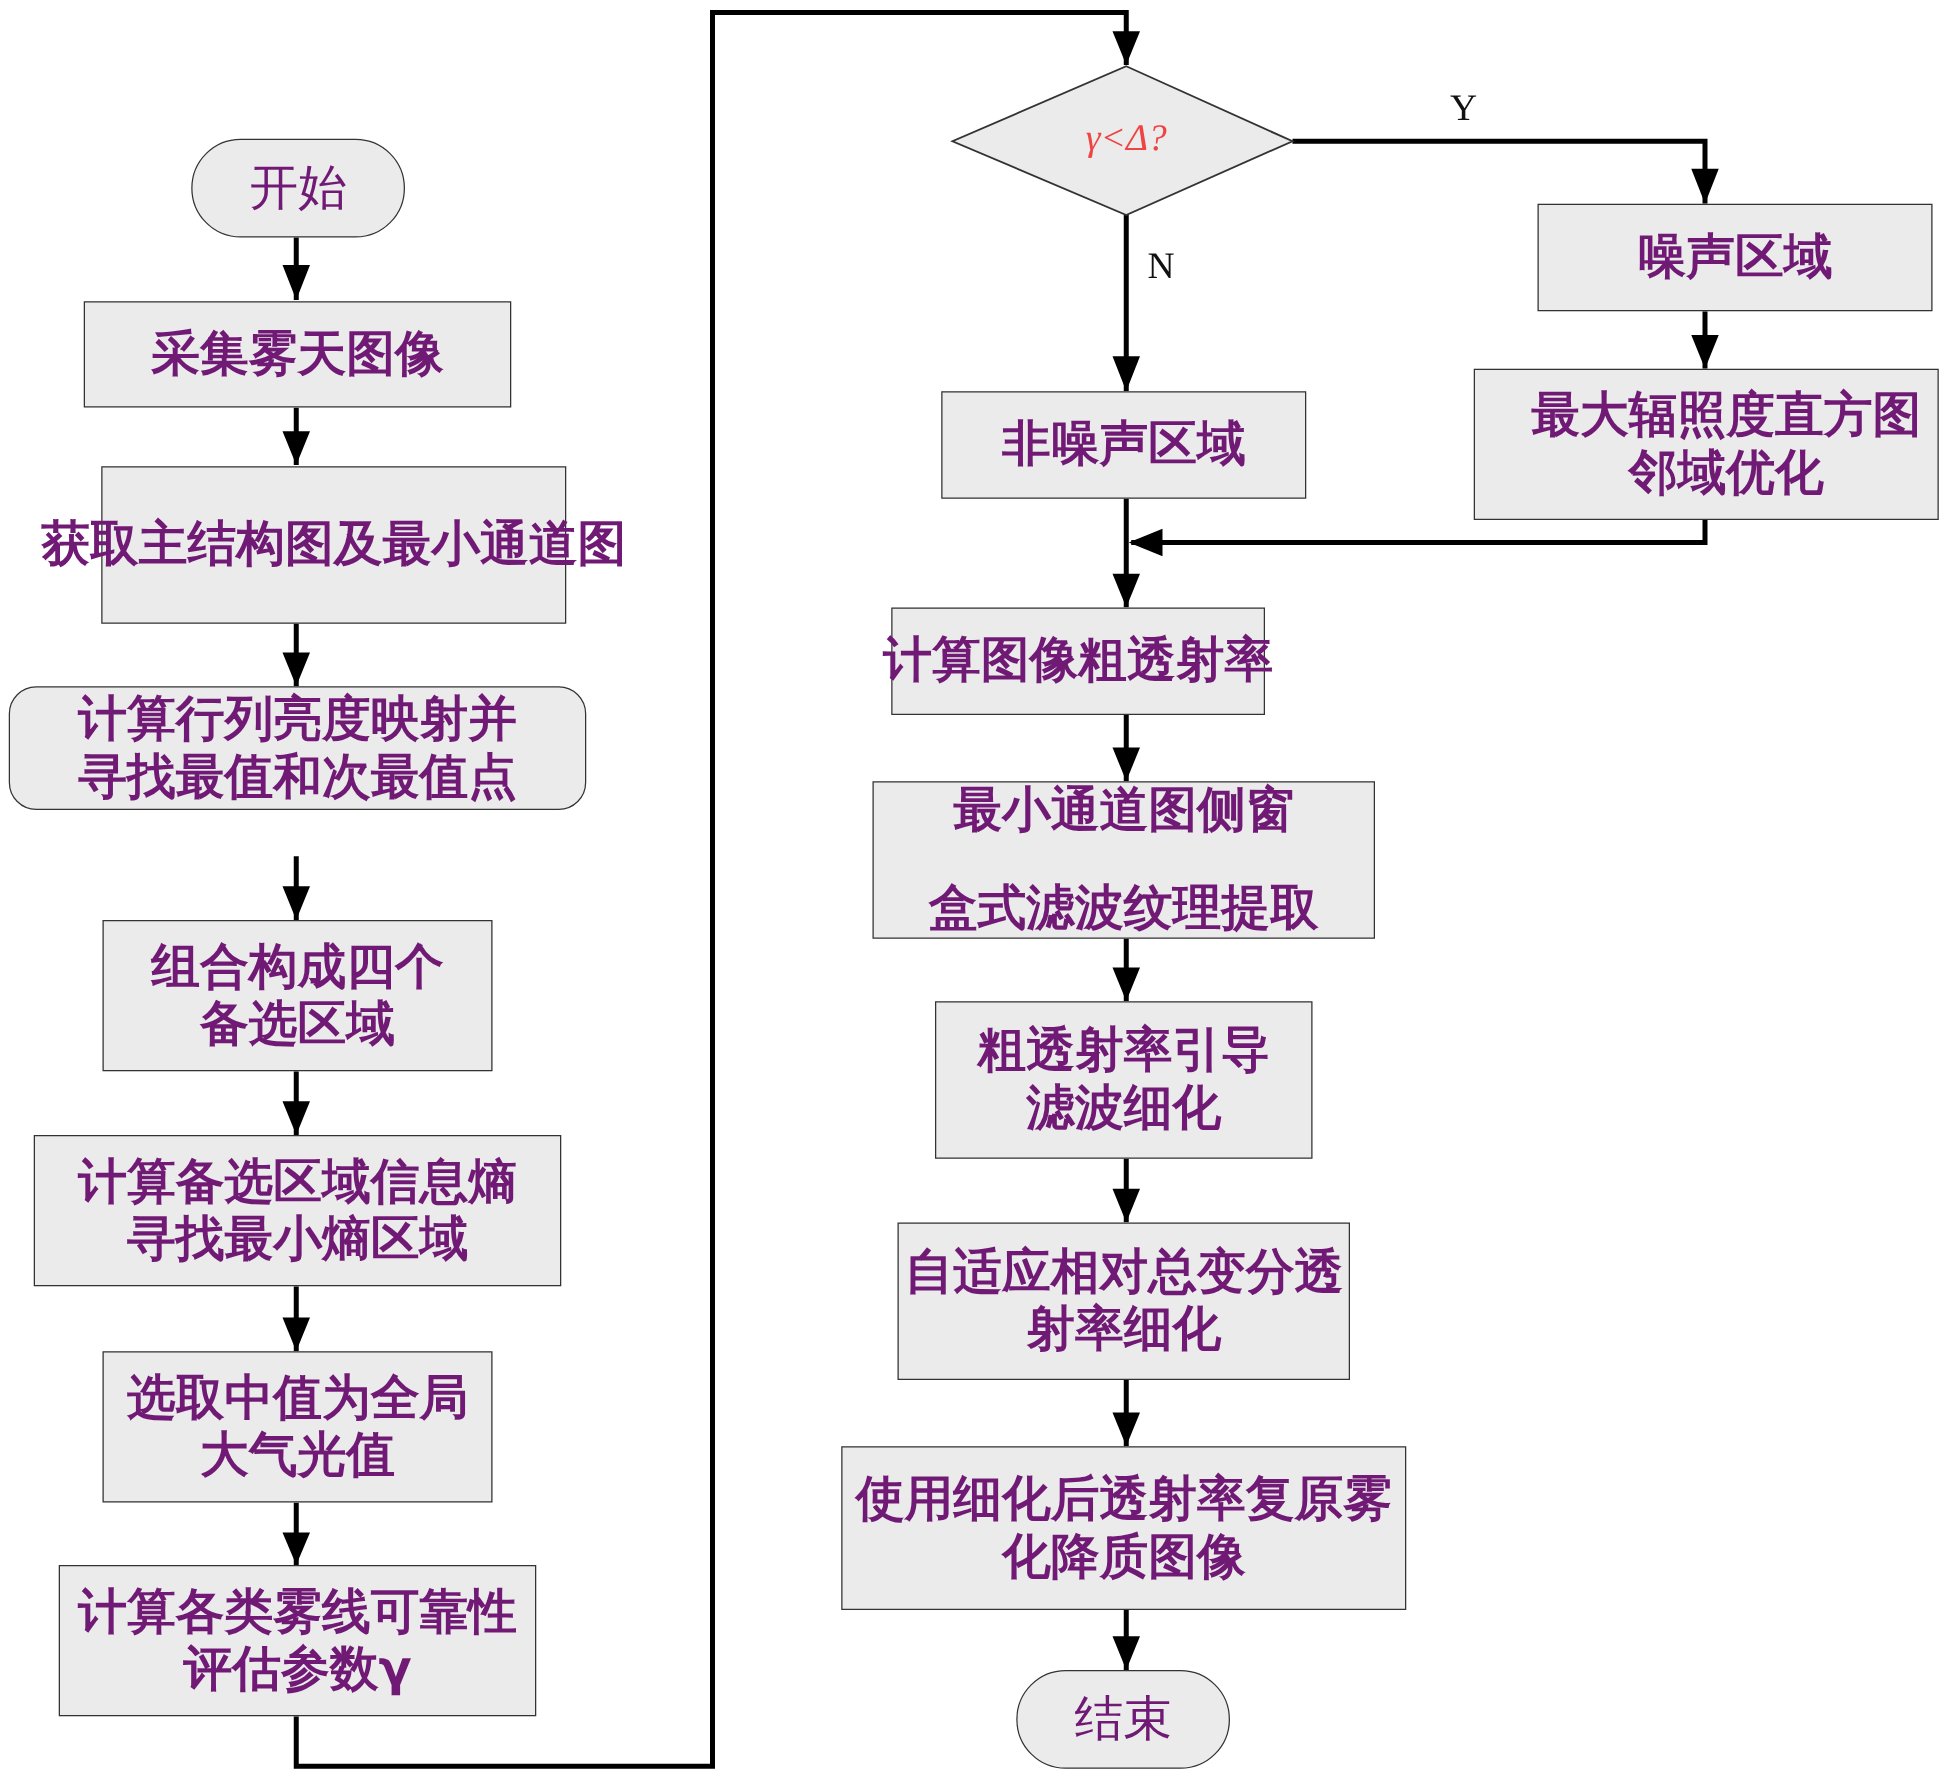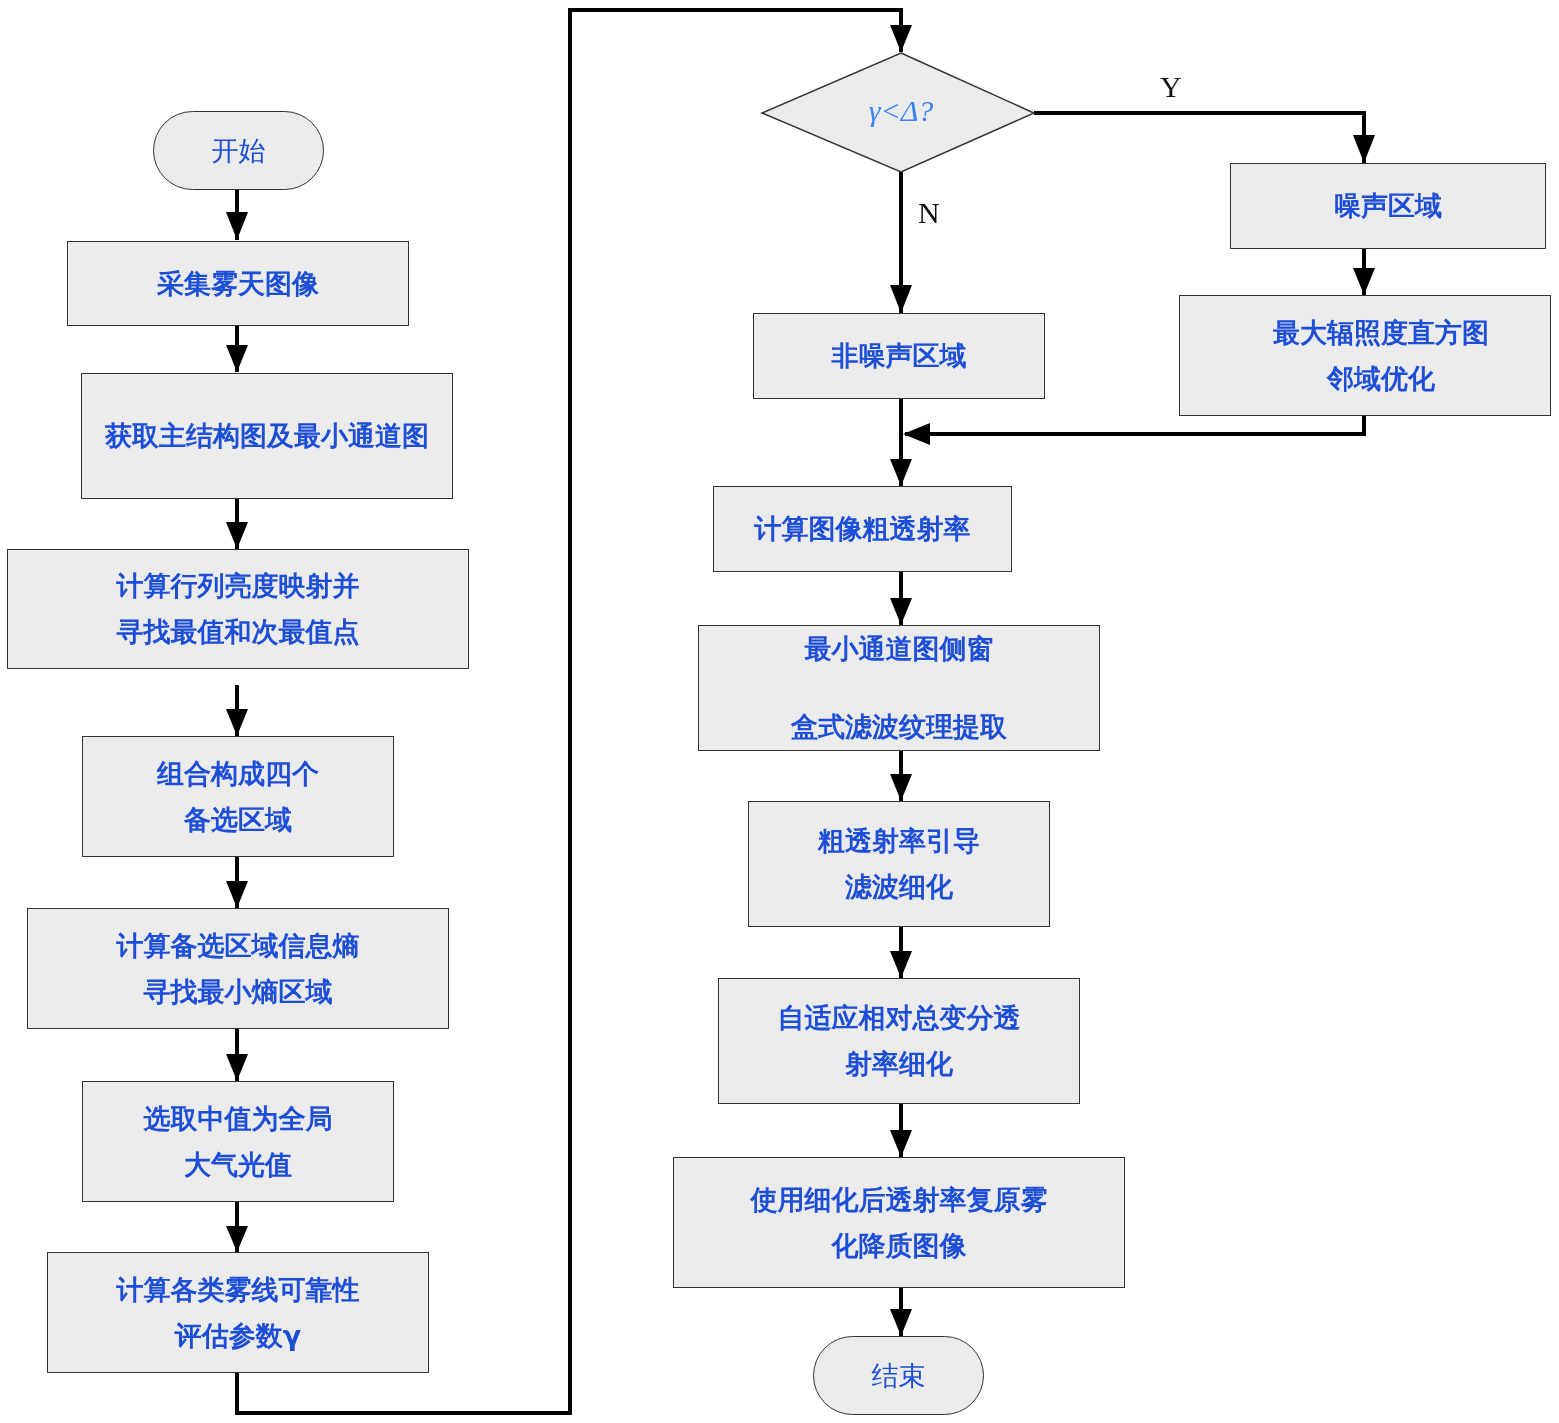--- a/index.html
+++ b/index.html
@@ -1,27 +1,27 @@
 <!DOCTYPE html>
 <html><head>
 <meta charset="utf-8">
 <style>
   html, body { margin: 0; padding: 0; background: #ffffff; }
   body { width: 1559px; height: 1423px; position: relative; overflow: hidden;
          font-family: "DejaVu Sans", "Liberation Sans", sans-serif; }
   svg.edges { position: absolute; left: 0; top: 0; }
   .node { position: absolute; box-sizing: border-box; background: #ebebeb;
           border: 1.5px solid #333; display: flex; align-items: center; justify-content: center;
-          text-align: center; color: #1d4ed8; font-size: 27px; line-height: 46px; font-weight: bold; }
+          text-align: center; color: #701a75; font-size: 39px; line-height: 46px; font-weight: bold; }
   .node span { display: block; white-space: pre; }
   .terminal { border-radius: 40px; font-weight: normal; }
   .label { position: absolute; font-family: "Liberation Serif", "DejaVu Serif", serif;
            font-size: 30px; color: #111; }
   .dec-text { position: absolute; font-family: "Liberation Serif", "DejaVu Serif", serif;
-              font-style: italic; font-size: 30px; color: #3b82f6; text-align: center; }
+              font-style: italic; font-size: 30px; color: #ef4444; text-align: center; }
 </style>
 </head>
 <body>
 
 <svg class="edges" width="1559" height="1423">
   <defs>
     <marker id="arr" markerWidth="10" markerHeight="12" refX="5" refY="12" orient="auto-start-reverse" markerUnits="userSpaceOnUse" viewBox="0 0 10 12">
       <path d="M0,0 L10,0 L5,12 Z" fill="#000"></path>
     </marker>
   </defs>
@@ -74,21 +74,21 @@
 <div class="node terminal" style="left:153px;top:111px;width:171px;height:79px;">
   <span>开始</span>
 </div>
 <div class="node" style="left:67px;top:241px;width:342px;height:85px;">
   <span>采集雾天图像</span>
 </div>
 <div class="node" style="left:52px;top:373px;width:372px;height:126px;flex-direction:row;margin-left:29px;">
   <span>获取主结构图及</span>
   <span>最小通道图</span>
 </div>
-<div class="node" style="left:7px;top:549px;width:462px;height:120px;flex-direction:column;">
+<div class="node" style="left:7px;top:549px;width:462px;height:99px;flex-direction:column;border-radius:22px;">
   <span>计算行列亮度映射并</span>
   <span>寻找最值和次最值点</span>
 </div>
 <div class="node" style="left:82px;top:736px;width:312px;height:121px;flex-direction:column;">
   <span>组合构成四个</span>
   <span>备选区域</span>
 </div>
 <div class="node" style="left:27px;top:908px;width:422px;height:121px;flex-direction:column;">
   <span>计算备选区域信息熵</span>
   <span>寻找最小熵区域</span>

